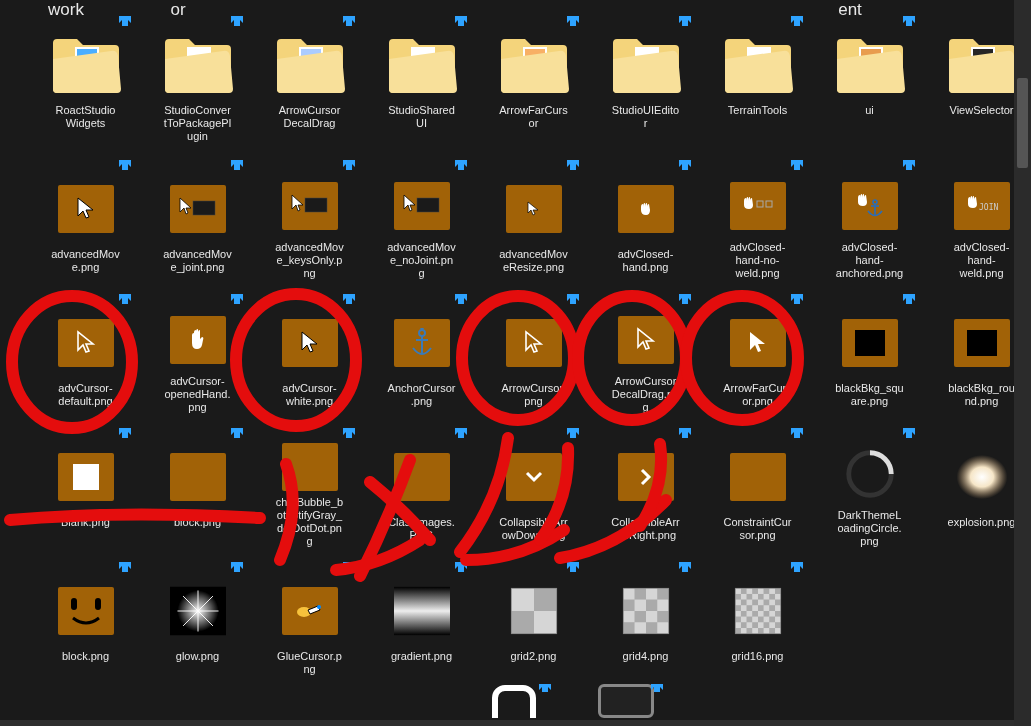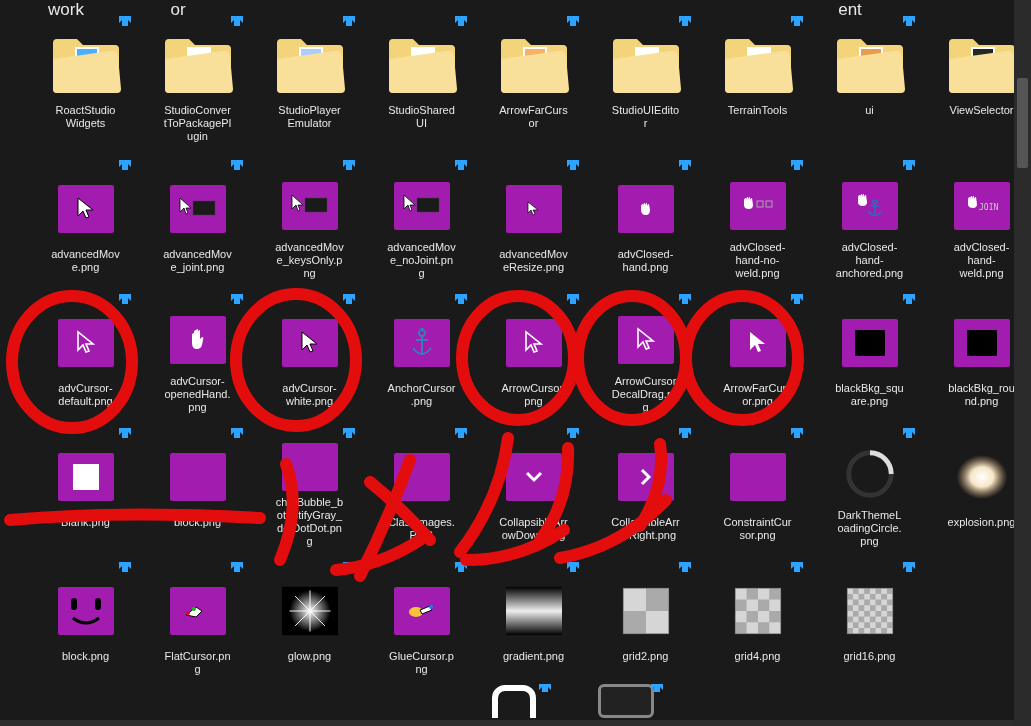--- a/index.html
+++ b/index.html
@@ -57,21 +57,21 @@
     height: 18px;
     pointer-events: none;
   }
   .sync-badge svg { width: 18px; height: 18px; }
   
   .folder-svg { width: 78px; height: 68px; }
   
   .tile {
     width: 56px;
     height: 48px;
-    background: #a21caf;
+    background: #a16207;
     display:flex; align-items:center; justify-content:center;
     border-radius:2px;
   }
   .tile.none { background: transparent; }
   
   .annot {
     position:absolute;
     left:0; top:0;
     width:1031px; height:726px;
     pointer-events:none;
@@ -159,21 +159,21 @@
     <path d="M6 18 L6 56 Q6 60 10 60 L68 60 Q72 60 72 56 L72 16 Q72 12 68 12 L36 12 L30 6 L10 6 Q6 6 6 10 Z" fill="#f4d47b"></path>
     <rect x="28" y="14" width="24" height="34" fill="#fff"></rect>
           <rect x="30" y="16" width="20" height="30" fill="#9cc3ff" opacity="0.85"></rect>
     <path d="M6 26 L64 18 Q70 17 71 23 L74 56 Q74 60 70 60 L10 60 Q6 60 6 56 Z" fill="#f8e09a"></path>
   </svg>
         <div class="sync-badge">
 <svg viewBox="0 0 18 18">
             <polygon points="3,2 15,2 15,9 12,6 12,12 6,12 6,6 3,9" fill="#2ea3ff"></polygon>
           </svg></div>
       </div>
-      <div class="label">StudioPlayerEmulator</div>
+      <div class="label">ArrowCursorDecalDrag</div>
     </div>
     <div class="item">
       <div class="thumb folder">
         <svg class="folder-svg" viewBox="0 0 78 64">
     <path d="M6 18 L6 56 Q6 60 10 60 L68 60 Q72 60 72 56 L72 16 Q72 12 68 12 L36 12 L30 6 L10 6 Q6 6 6 10 Z" fill="#f4d47b"></path>
     <rect x="28" y="14" width="24" height="34" fill="#fff"></rect>
     <path d="M6 26 L64 18 Q70 17 71 23 L74 56 Q74 60 70 60 L10 60 Q6 60 6 56 Z" fill="#f8e09a"></path>
   </svg>
         <div class="sync-badge">
 <svg viewBox="0 0 18 18">
@@ -654,36 +654,20 @@
             <rect x="30" y="8" width="6" height="12" rx="3" fill="#000"></rect>
             <path d="M8 28 Q21 38 34 28" stroke="#000" stroke-width="3" fill="none"></path>
           </svg>
         </div>
         <div class="sync-badge">
 <svg viewBox="0 0 18 18">
             <polygon points="3,2 15,2 15,9 12,6 12,12 6,12 6,6 3,9" fill="#2ea3ff"></polygon>
           </svg></div>
       </div>
       <div class="label">block.png</div>
-    </div>
-    <div class="item">
-      <div class="thumb">
-        <div class="tile ">
-          <svg width="32" height="20" viewBox="0 0 32 20">
-            <path d="M4 14 L14 6 L20 10 L14 16 Z" fill="#fff" stroke="#000"></path>
-            <circle cx="6" cy="12" r="2" fill="#e02"></circle>
-            <circle cx="12" cy="8" r="2" fill="#0c0"></circle>
-          </svg>
-        </div>
-        <div class="sync-badge">
-<svg viewBox="0 0 18 18">
-            <polygon points="3,2 15,2 15,9 12,6 12,12 6,12 6,6 3,9" fill="#2ea3ff"></polygon>
-          </svg></div>
-      </div>
-      <div class="label">FlatCursor.png</div>
     </div>
     <div class="item">
       <div class="thumb">
         <div class="tile none">
           <svg width="60" height="52" viewBox="0 0 60 52">
             <defs>
               <radialGradient id="gl">
                 <stop offset="0%" stop-color="#fff"></stop>
                 <stop offset="100%" stop-color="rgba(255,255,255,0)"></stop>
               </radialGradient>

